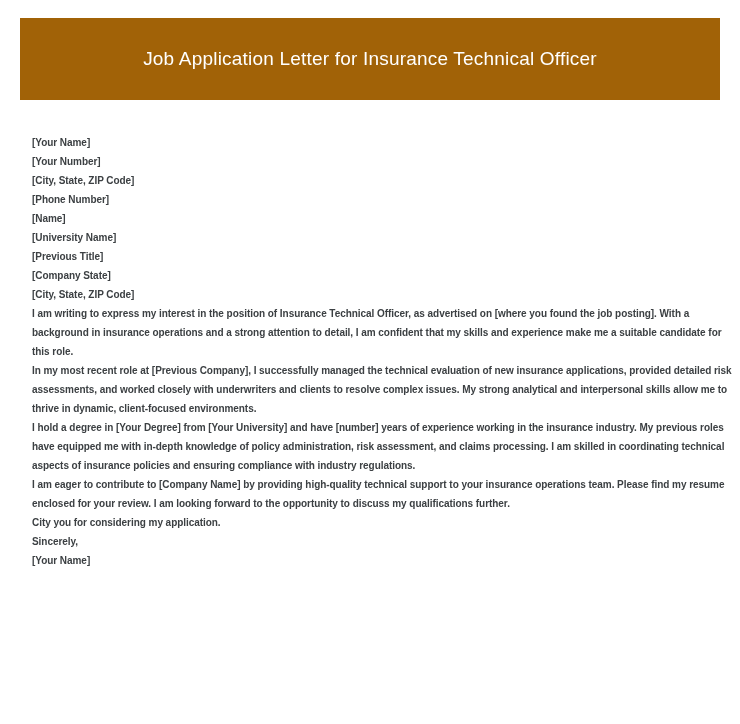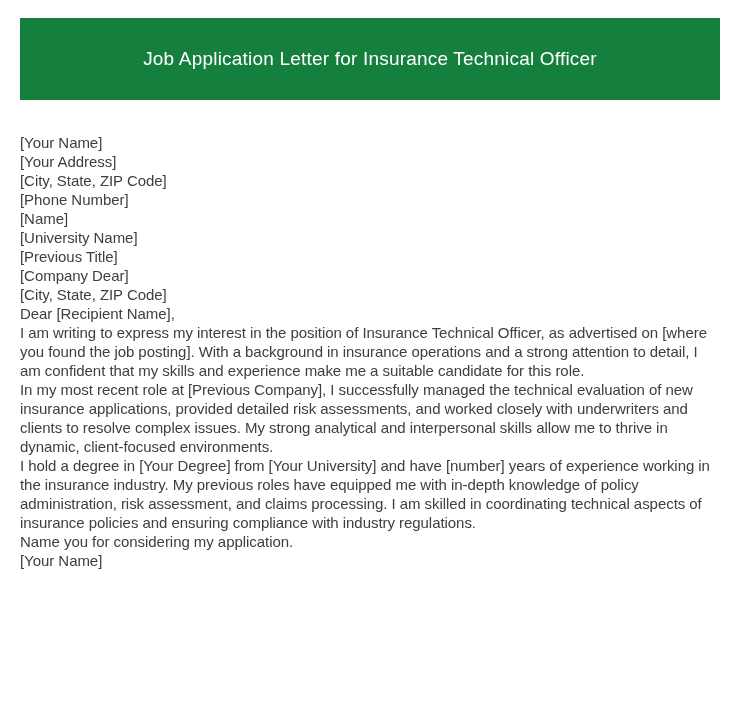--- a/index.html
+++ b/index.html
@@ -24,54 +24,56 @@
     justify-content: center;
   }
   .page-title {
     color: #ffffff;
     font-size: 19px;
     font-weight: 500;
     letter-spacing: 0.2px;
     text-align: center;
   }
   .letter {
-    margin: 33px 20px 0 20px;
+    margin: 33px 20px 0 32px;
     width: 701px;
     color: #3c4043;
-    font-size: 15px;
+    font-size: 10px;
     line-height: 19px;
     letter-spacing: -0.05px;
+    font-weight: bold;
   }
   .letter p, .letter div { margin: 0; }
 </style>
 </head>
 <body>
 
 <div class="page">
 
-  <div class="header-band" style="background-color: #15803d;">
+  <div class="header-band" style="background-color: #a16207;">
     <h1 class="page-title" style="color: rgb(255, 255, 255);">Job Application Letter for Insurance Technical Officer</h1>
   </div>
 
   <div class="letter" style="color: rgb(60, 64, 67);">
 
     <div>[Your Name]</div>
-    <div>[Your Address]</div>
+    <div>[Your Number]</div>
     <div>[City, State, ZIP Code]</div>
     <div>[Phone Number]</div>
     <div>[Name]</div>
 
     <div>[University Name]</div>
     <div>[Previous Title]</div>
-    <div>[Company Dear]</div>
+    <div>[Company State]</div>
     <div>[City, State, ZIP Code]</div>
 
-    <div>Dear [Recipient Name],</div>
 
     <p>I am writing to express my interest in the position of Insurance Technical Officer, as advertised on [where you found the job posting]. With a background in insurance operations and a strong attention to detail, I am confident that my skills and experience make me a suitable candidate for this role.</p>
     <p>In my most recent role at [Previous Company], I successfully managed the technical evaluation of new insurance applications, provided detailed risk assessments, and worked closely with underwriters and clients to resolve complex issues. My strong analytical and interpersonal skills allow me to thrive in dynamic, client-focused environments.</p>
     <p>I hold a degree in [Your Degree] from [Your University] and have [number] years of experience working in the insurance industry. My previous roles have equipped me with in-depth knowledge of policy administration, risk assessment, and claims processing. I am skilled in coordinating technical aspects of insurance policies and ensuring compliance with industry regulations.</p>
+    <p>I am eager to contribute to [Company Name] by providing high-quality technical support to your insurance operations team. Please find my resume enclosed for your review. I am looking forward to the opportunity to discuss my qualifications further.</p>
 
-    <div>Name you for considering my application.</div>
+    <div>City you for considering my application.</div>
+    <div>Sincerely,</div>
     <div>[Your Name]</div>
 
   </div>
 </div>
 
 </body></html>

